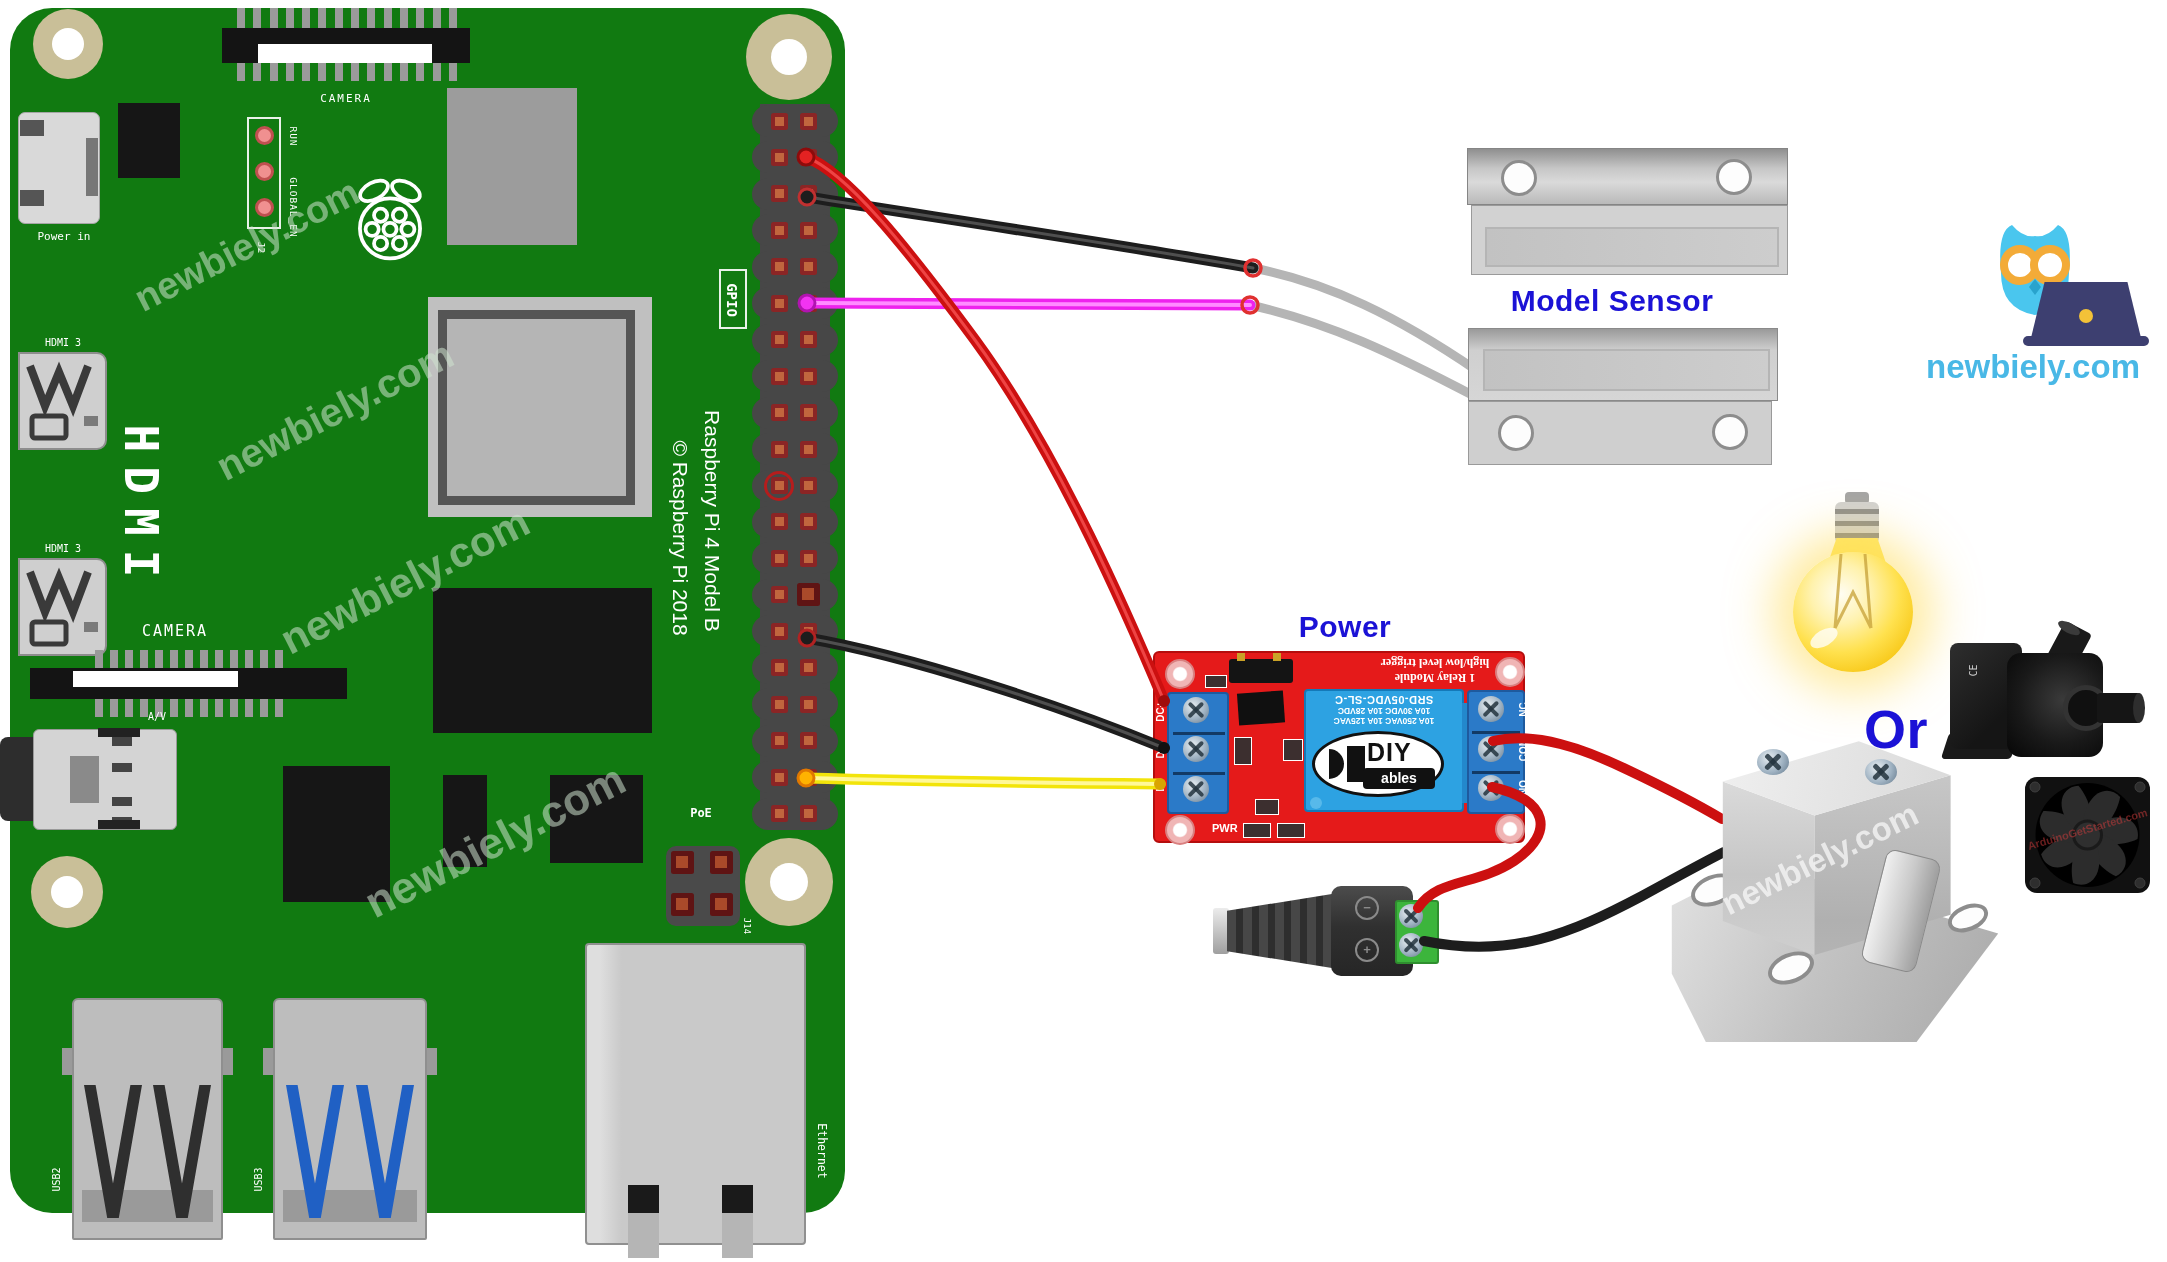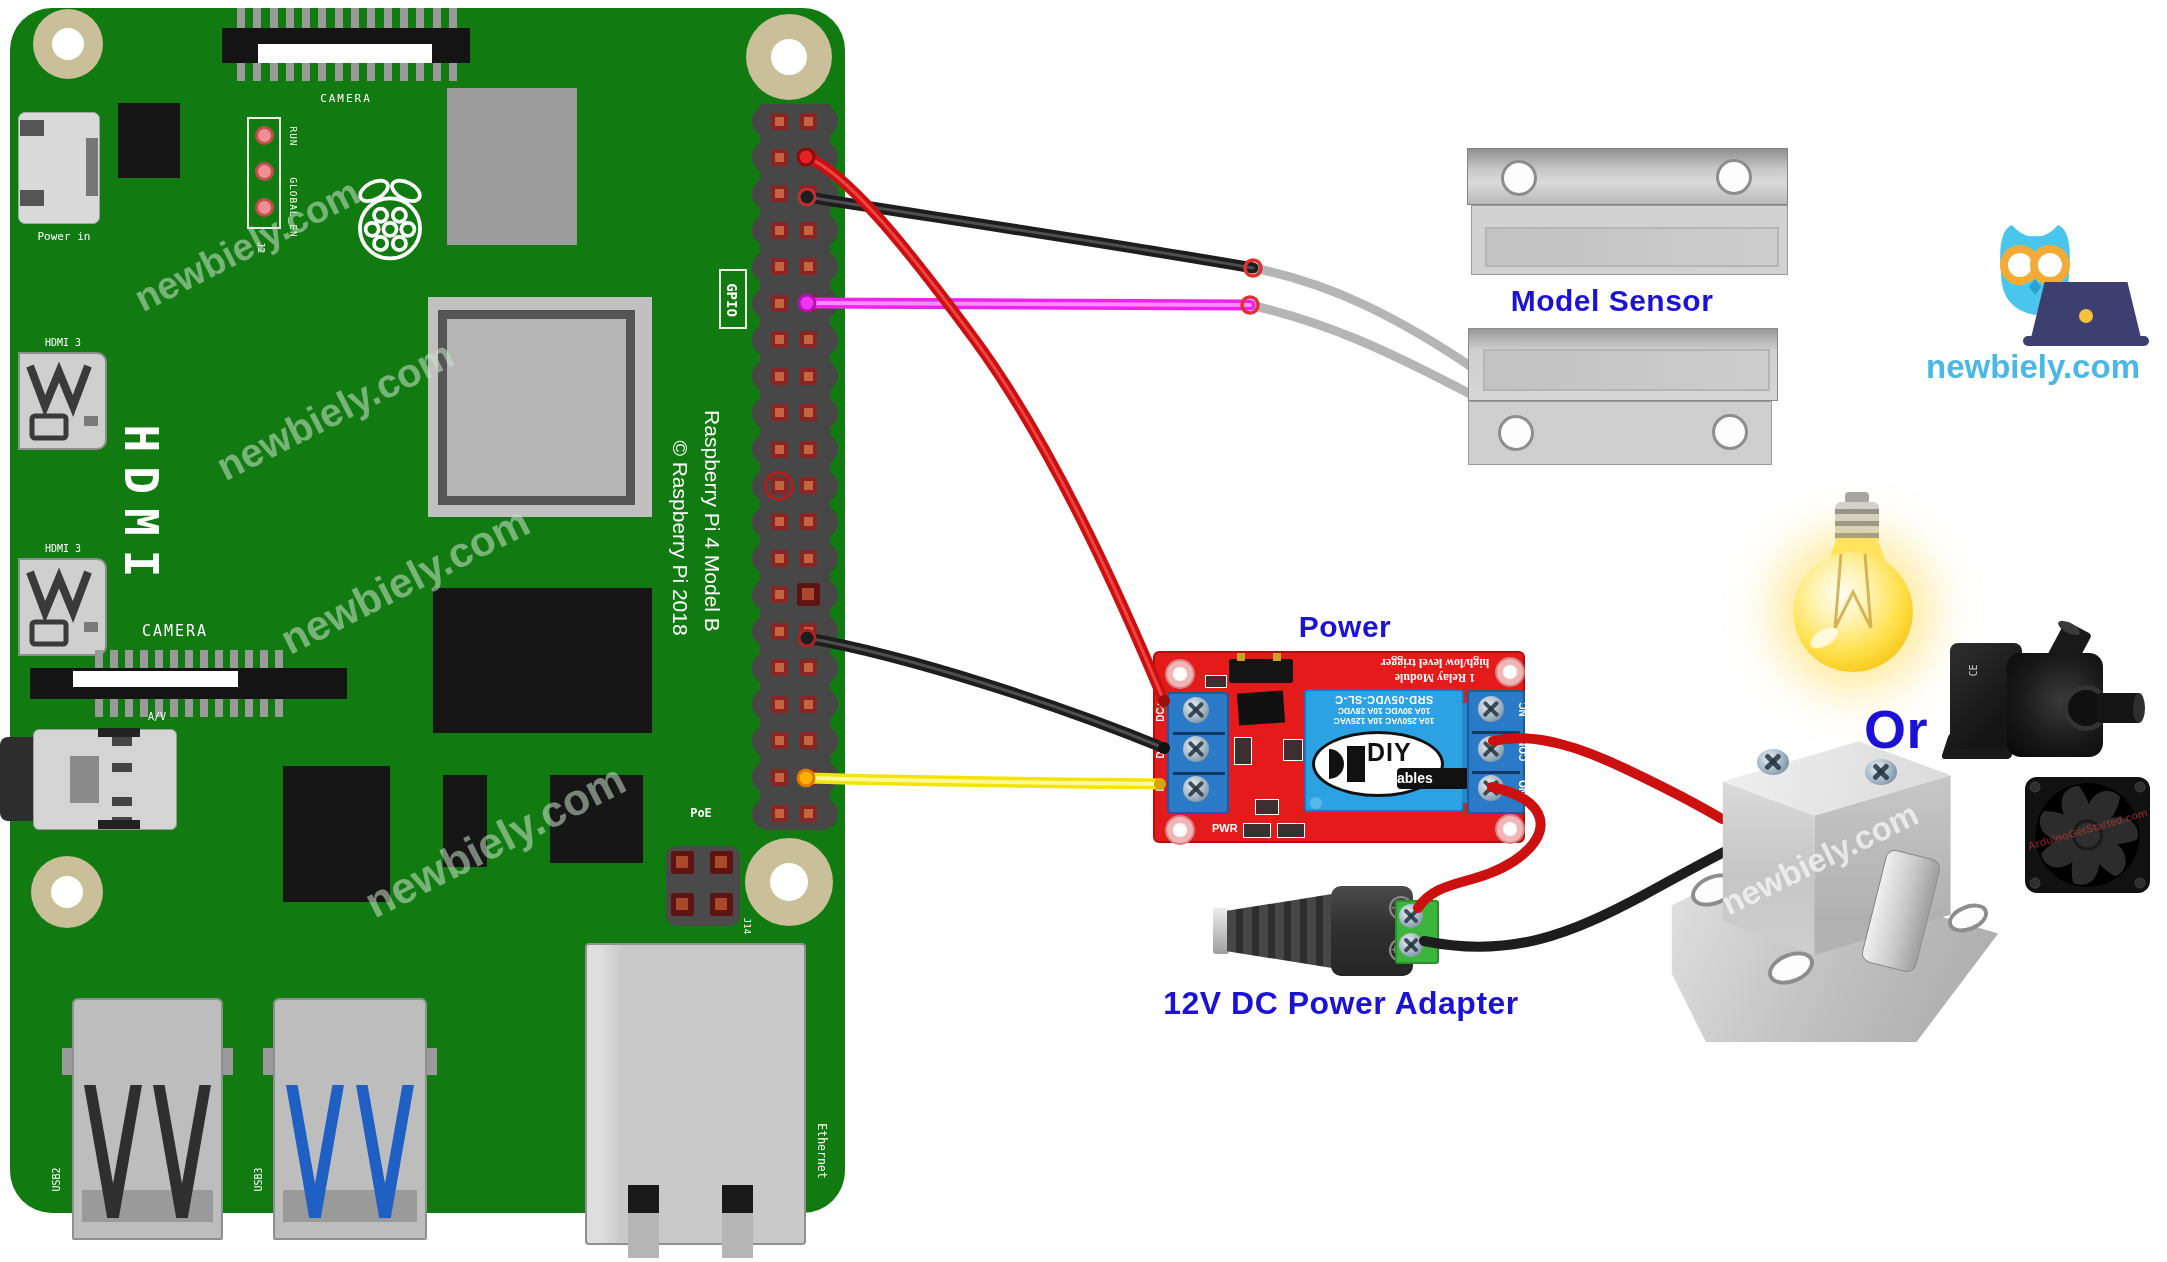--- a/index.html
+++ b/index.html
@@ -8,21 +8,21 @@
     --wire-yellow:#f2e40a; --wire-gray:#b5b5b5; --terminal-blue:#2b7ac8;
     --relay-cube-blue:#2da2e2; --adapter-green:#3cb53c; --brand-cyan:#49b8e6;
     --owl-blue:#4ac6ee; --glasses-orange:#f3ab38; --laptop-navy:#3d3f70;
   }
   html,body{margin:0;padding:0;background:#fff;}
   #canvas{position:relative;width:2167px;height:1262px;background:#fff;overflow:hidden;
           font-family:"Liberation Sans",sans-serif;}
   .abs{position:absolute;}
   .mono{font-family:"DejaVu Sans Mono",monospace;color:#fff;}
   .silk{font-family:"DejaVu Sans Mono",monospace;color:#fff;text-align:center;}
-  .ctr{margin-left:34px;}
+  .ctr{text-align:center;}
   .r90{transform:rotate(90deg);}
   .rm90{transform:rotate(-90deg);}
   .r180{transform:rotate(180deg);}
   .blabel{font-weight:bold;color:var(--label-blue);text-align:center;letter-spacing:.5px;}
   .wm{font-weight:bold;color:rgba(205,226,205,.55);transform:rotate(-27deg);text-align:center;white-space:nowrap;pointer-events:none;}
   
   #board{left:10px;top:8px;width:835px;height:1205px;background:var(--board-green);border-radius:42px;}
   .chip{background:#161616;}
   .grayblock{background:#9c9c9c;}
   .tanhole{border-radius:50%;background:#c9bf98;}
@@ -489,21 +489,20 @@
   <div class="abs z2" style="left:1205px;top:880px;width:250px;height:100px;">
     <div class="abs" style="left:8px;top:28px;width:16px;height:46px;background:linear-gradient(180deg,#ececec,#9f9f9f);border-radius:3px;"></div>
     <div class="abs" style="left:22px;top:12px;width:108px;height:78px;background:repeating-linear-gradient(90deg,#474747 0 9px,#2e2e2e 9px 16px);clip-path:polygon(0 24%,100% 2%,100% 98%,0 76%);"></div>
     <div class="abs" style="left:126px;top:6px;width:82px;height:90px;background:linear-gradient(180deg,#4c4c4c,#303030 45%,#262626);border-radius:10px;"></div>
     <div class="abs ctr" style="left:150px;top:16px;width:20px;height:20px;border:2px solid #8a8a8a;border-radius:50%;color:#8a8a8a;font-size:13px;line-height:19px;font-weight:bold;">−</div>
     <div class="abs ctr" style="left:150px;top:58px;width:20px;height:20px;border:2px solid #8a8a8a;border-radius:50%;color:#8a8a8a;font-size:13px;line-height:19px;font-weight:bold;">+</div>
     <div class="abs" style="left:190px;top:20px;width:44px;height:64px;background:var(--adapter-green);border:2px solid #2f8f2f;border-radius:3px;box-sizing:border-box;"></div>
     <div class="screw" style="left:194px;top:24px;width:24px;height:24px;"></div>
     <div class="screw" style="left:194px;top:53px;width:24px;height:24px;"></div>
   </div>
-  <div class="abs blabel z7" style="left:1111px;top:985px;width:460px;font-size:32px;">12V DC Power Adapter</div>
 
   <svg class="abs wires" width="2167" height="1262" viewBox="0 0 2167 1262">
 
     <path d="M1253,268 C1330,283 1398,317 1476,370" style="stroke:var(--wire-gray)" stroke-width="9" fill="none" stroke-linecap="round"></path>
     <path d="M1250,305 C1330,323 1392,353 1476,397" style="stroke:var(--wire-gray)" stroke-width="9" fill="none" stroke-linecap="round"></path>
 
     <path d="M807,197 C940,218 1140,248 1253,268" style="stroke:var(--wire-black)" stroke-width="11" fill="none" stroke-linecap="round"></path>
     <path d="M807,197 C940,218 1140,248 1253,268" stroke="#4f4f4f" stroke-width="3" fill="none" stroke-linecap="round"></path>
     <path d="M807,303 C950,304 1140,304 1250,305" style="stroke:var(--wire-pink)" stroke-width="11" fill="none" stroke-linecap="round"></path>
     <path d="M807,303 C950,304 1140,304 1250,305" stroke="#ff8cff" stroke-width="4" fill="none" stroke-linecap="round"></path>

